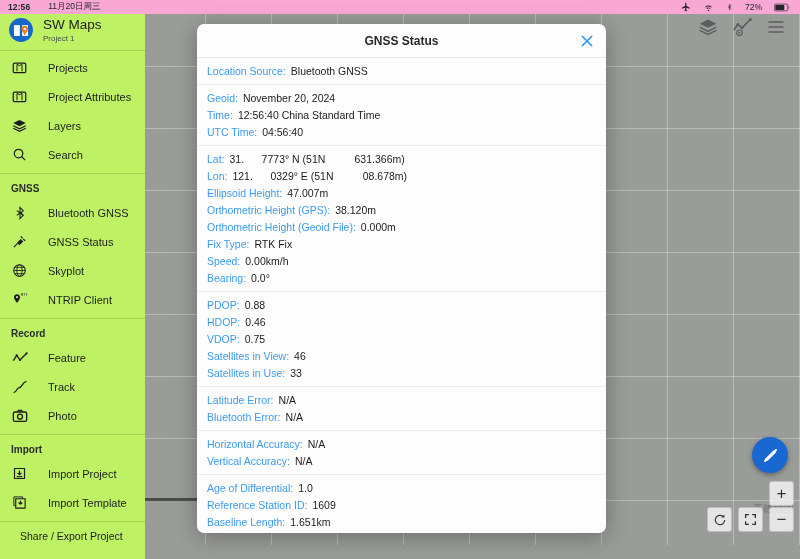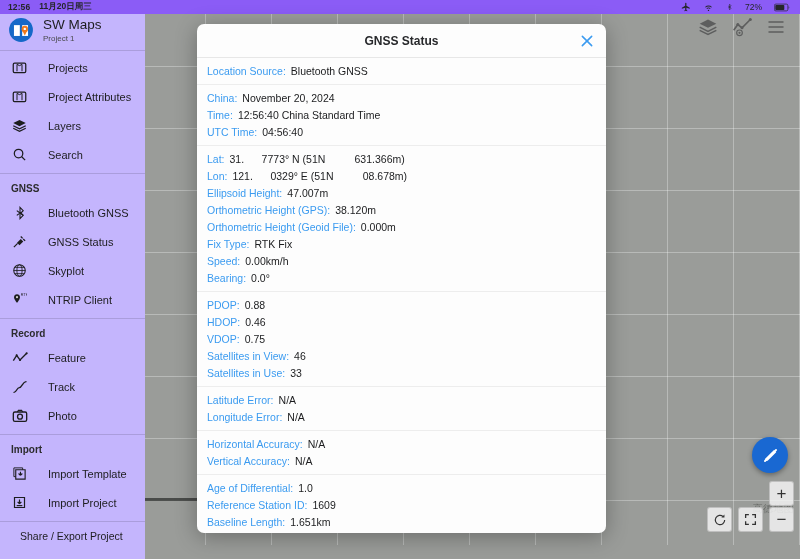--- a/index.html
+++ b/index.html
@@ -7,25 +7,25 @@
     width: 800px; height: 559px;
     font-family: "Liberation Sans", sans-serif;
     overflow: hidden;
     background: #9a9c99;
   }
   #root { position: relative; width: 800px; height: 559px; overflow: hidden; }
 
   
   .statusbar {
     position: absolute; top: 0; left: 0; width: 800px; height: 14px;
-    background: #8b5cf6; display: flex; align-items: center;
+    background: #f9a8d4; display: flex; align-items: center;
     padding: 0 10px 0 8px; font-size: 8.5px; color: #25262a;
   }
   .sb-time { font-weight: 600; letter-spacing: .1px; }
-  .sb-date { margin-left: 9px; font-weight: 700; }
+  .sb-date { margin-left: 18px; font-weight: 400; }
   .sb-right { margin-left: auto; display: flex; align-items: center; gap: 12px; }
   .sb-right svg { display: block; }
   .sb-batt { font-size: 8.5px; font-weight: 500; }
 
   
   .map {
     position: absolute; left: 145px; top: 14px; width: 655px; height: 531px;
     background: #9a9c99;
     background-image:
       linear-gradient(to right, rgba(255,255,255,.30) 1px, transparent 1px),
@@ -63,21 +63,21 @@
     font-size: 17px; color: #333; cursor: pointer; line-height: 1;
   }
   .ctrl-plus  { right: 6px;  top: 481px; }
   .ctrl-minus { right: 6px;  top: 507px; }
   .ctrl-full  { right: 37px; top: 507px; }
   .ctrl-rot   { right: 68px; top: 507px; }
 
   
   .sidebar {
     position: absolute; left: 0; top: 14px; width: 145px; height: 545px;
-    background: #c4b5fd; overflow: hidden;
+    background: #bef264; overflow: hidden;
   }
   .brand { display: flex; align-items: center; height: 32px; padding: 0 0 0 8px; }
   .brand-logo { width: 26px; height: 26px; flex: 0 0 26px; }
   .brand-txt { margin-left: 9px; }
   .brand-title { font-size: 13.5px; color: #1d1d1f; line-height: 14px; }
   .brand-sub { font-size: 8px; color: #4a4a4d; margin-top: 2px; }
 
   .sdiv { height: 1px; background: rgba(0,0,0,.13); margin: 4px 0 2px 0; }
   .sitem {
     display: flex; align-items: center; height: 29px;
@@ -324,57 +324,57 @@
       </span>
       <span class="lb">Photo</span>
     </div>
 
     <div class="sdiv"></div>
     <div class="shead">Import</div>
 
     <div class="sitem">
       <span class="ic">
         <svg width="15" height="15" viewBox="0 0 24 24">
+            <path d="M4 4h16v16H4z" fill="none" stroke="#1d1d1f" stroke-width="1.9" rx="2"></path>
+            <path d="M12 7v7m0 0-3-3m3 3 3-3" fill="none" stroke="#1d1d1f" stroke-width="1.9"></path>
+            <path d="M7.5 17h9" stroke="#1d1d1f" stroke-width="1.9"></path>
+          </svg>
+      </span>
+      <span class="lb">Import Project</span>
+    </div>
+    <div class="sitem">
+      <span class="ic">
+        <svg width="15" height="15" viewBox="0 0 24 24">
             <path d="M6 6h15v15H6z" fill="none" stroke="#1d1d1f" stroke-width="1.8"></path>
             <path d="M3 3h14v3M3 3v14h3" fill="none" stroke="#1d1d1f" stroke-width="1.5"></path>
             <path d="M13.5 9v6m0 0-3-3m3 3 3-3" fill="none" stroke="#1d1d1f" stroke-width="1.8"></path>
           </svg>
       </span>
       <span class="lb">Import Template</span>
-    </div>
-    <div class="sitem">
-      <span class="ic">
-        <svg width="15" height="15" viewBox="0 0 24 24">
-            <path d="M4 4h16v16H4z" fill="none" stroke="#1d1d1f" stroke-width="1.9" rx="2"></path>
-            <path d="M12 7v7m0 0-3-3m3 3 3-3" fill="none" stroke="#1d1d1f" stroke-width="1.9"></path>
-            <path d="M7.5 17h9" stroke="#1d1d1f" stroke-width="1.9"></path>
-          </svg>
-      </span>
-      <span class="lb">Import Project</span>
     </div>
 
     <div class="sdiv"></div>
     <div class="sfoot">Share / Export Project</div>
   </div>
 
   <div class="dialog">
     <div class="dlg-head">
       <span class="dlg-title">GNSS Status</span>
       <span class="dlg-close">
         <svg width="16" height="16" viewBox="0 0 24 24">
           <path d="M5 5 19 19M19 5 5 19" stroke="#3b9bf0" stroke-width="2.3" fill="none" stroke-linecap="round"></path>
         </svg>
       </span>
     </div>
     <div class="dlg-body" id="dlg-body">
         <div class="grp">
           <div class="row"><span class="k">Location Source:</span><span class="v">Bluetooth GNSS</span></div>
         </div>
         <div class="grp">
-          <div class="row"><span class="k">China:</span><span class="v">November 20, 2024</span></div>
+          <div class="row"><span class="k">Geoid:</span><span class="v">November 20, 2024</span></div>
           <div class="row"><span class="k">Time:</span><span class="v">12:56:40 China Standard Time</span></div>
           <div class="row"><span class="k">UTC Time:</span><span class="v">04:56:40</span></div>
         </div>
         <div class="grp">
           <div class="row"><span class="k">Lat:</span><span class="v">31.      7773° N (51N          631.366m)</span></div>
           <div class="row"><span class="k">Lon:</span><span class="v">121.      0329° E (51N          08.678m)</span></div>
           <div class="row"><span class="k">Ellipsoid Height:</span><span class="v">47.007m</span></div>
           <div class="row"><span class="k">Orthometric Height (GPS):</span><span class="v">38.120m</span></div>
           <div class="row"><span class="k">Orthometric Height (Geoid File):</span><span class="v">0.000m</span></div>
           <div class="row"><span class="k">Fix Type:</span><span class="v">RTK Fix</span></div>
@@ -383,21 +383,21 @@
         </div>
         <div class="grp">
           <div class="row"><span class="k">PDOP:</span><span class="v">0.88</span></div>
           <div class="row"><span class="k">HDOP:</span><span class="v">0.46</span></div>
           <div class="row"><span class="k">VDOP:</span><span class="v">0.75</span></div>
           <div class="row"><span class="k">Satellites in View:</span><span class="v">46</span></div>
           <div class="row"><span class="k">Satellites in Use:</span><span class="v">33</span></div>
         </div>
         <div class="grp">
           <div class="row"><span class="k">Latitude Error:</span><span class="v">N/A</span></div>
-          <div class="row"><span class="k">Longitude Error:</span><span class="v">N/A</span></div>
+          <div class="row"><span class="k">Bluetooth Error:</span><span class="v">N/A</span></div>
         </div>
         <div class="grp">
           <div class="row"><span class="k">Horizontal Accuracy:</span><span class="v">N/A</span></div>
           <div class="row"><span class="k">Vertical Accuracy:</span><span class="v">N/A</span></div>
         </div>
         <div class="grp">
           <div class="row"><span class="k">Age of Differential:</span><span class="v">1.0</span></div>
           <div class="row"><span class="k">Reference Station ID:</span><span class="v">1609</span></div>
           <div class="row"><span class="k">Baseline Length:</span><span class="v">1.651km</span></div>
         </div>

